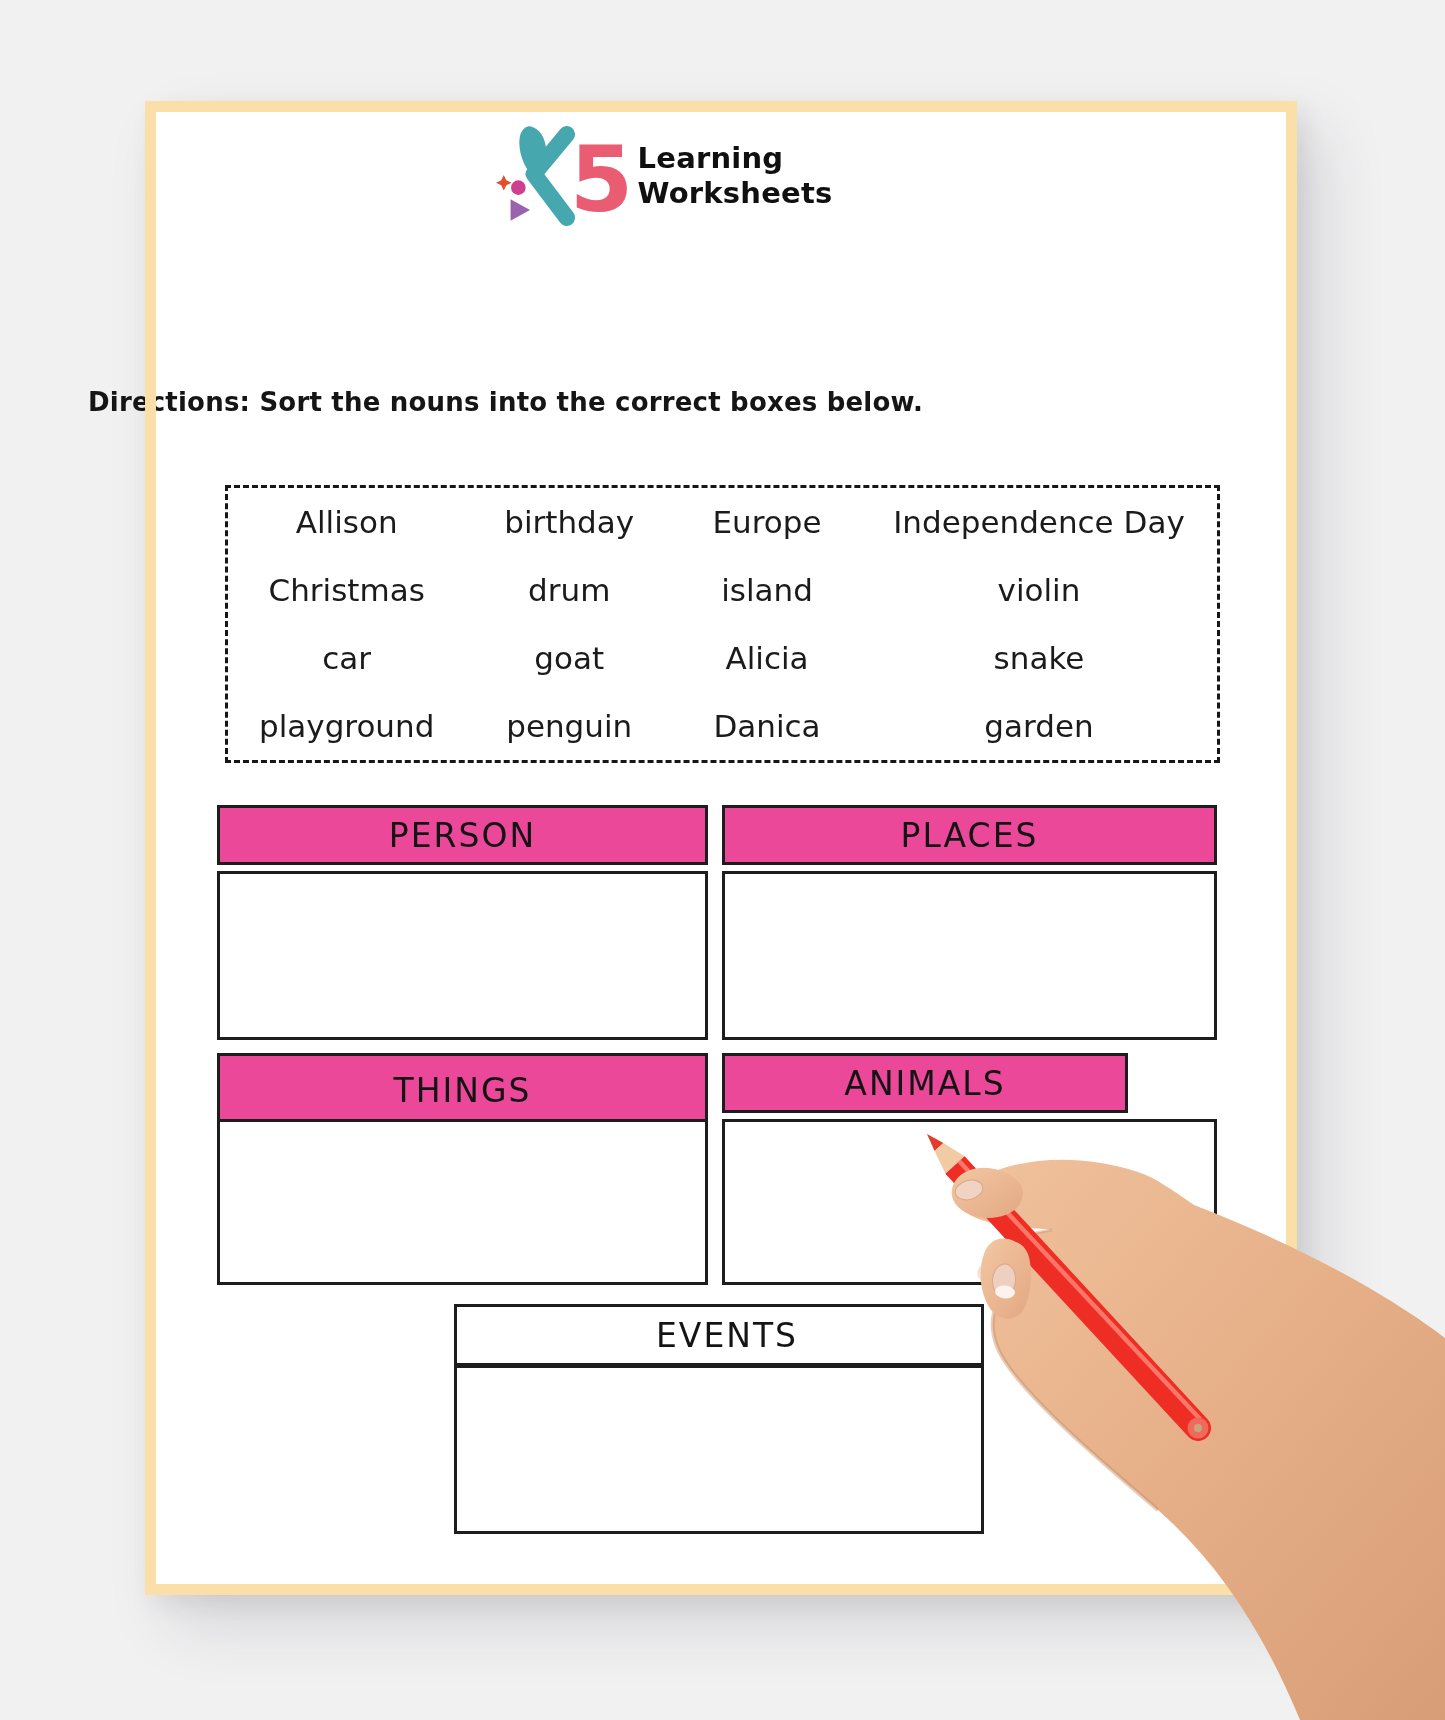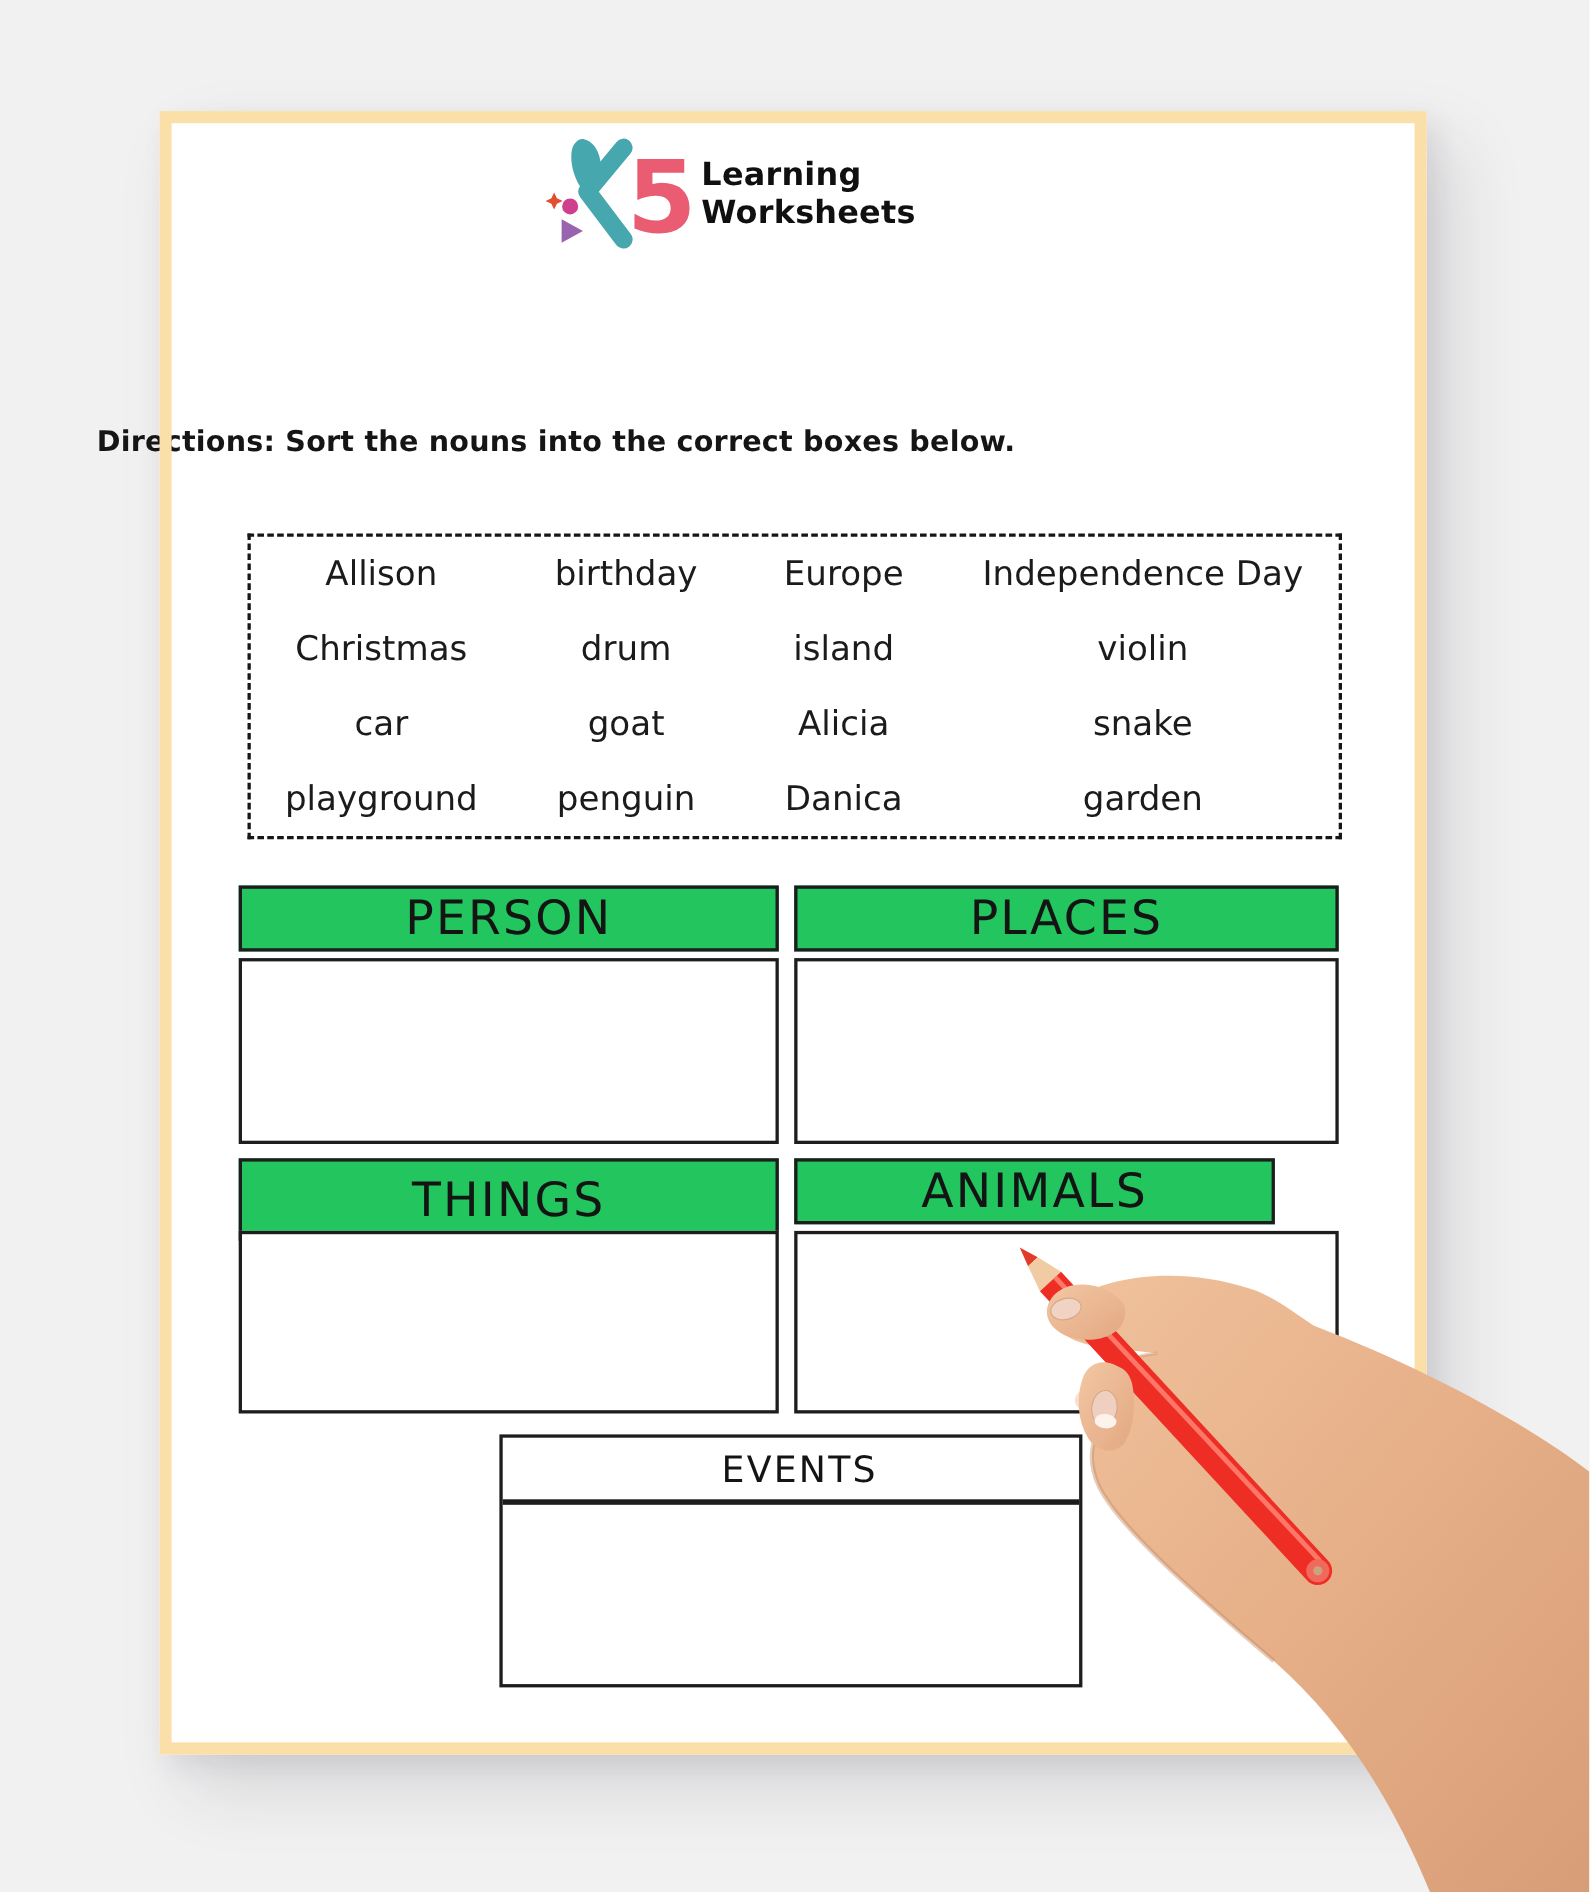--- a/index.html
+++ b/index.html
@@ -46,34 +46,34 @@
     position:absolute;left:80px;top:384px;width:995px;height:278px;
     box-sizing:border-box;border:3px dashed #161616;
     display:grid;grid-template-columns:24% 21% 19% 36%;grid-auto-rows:1fr;
     align-items:center;justify-items:center;
     font-size:31px;color:#1b1b1b;
   }
   .word-cell{white-space:nowrap;}
   
   .cat-header{
     position:absolute;box-sizing:border-box;border:3px solid var(--box-border,#1d1d1f);
-    background:#22c55e;display:flex;align-items:center;justify-content:center;
-    font-size:43px;letter-spacing:2px;color:#141414;
+    background:#ec4899;display:flex;align-items:center;justify-content:center;
+    font-size:33px;letter-spacing:2px;color:#141414;
   }
   .cat-body{
     position:absolute;box-sizing:border-box;border:3px solid var(--box-border,#1d1d1f);
     background:#fff;
   }
   .hdr-person {left:72px; top:704px;width:491px;height:60px;}
   .bod-person {left:72px; top:770px;width:491px;height:169px;}
   .hdr-places {left:577px;top:704px;width:495px;height:60px;}
   .bod-places {left:577px;top:770px;width:495px;height:169px;}
   .hdr-things {left:72px; top:952px;width:491px;height:75px;}
   .bod-things {left:72px; top:1018px;width:491px;height:166px;}
-  .hdr-animals{left:577px;top:952px;width:437px;height:60px;}
+  .hdr-animals{left:577px;top:952px;width:406px;height:60px;}
   .bod-animals{left:577px;top:1018px;width:495px;height:166px;}
   .events-box{
     position:absolute;left:309px;top:1203px;width:530px;height:230px;
     box-sizing:border-box;border:3px solid var(--box-border,#1d1d1f);background:#fff;
   }
   .events-header{
     height:56px;border-bottom:5px solid var(--box-border,#1d1d1f);
     display:flex;align-items:center;justify-content:center;
     font-size:33px;letter-spacing:2px;color:#141414;padding-left:16px;
   }

